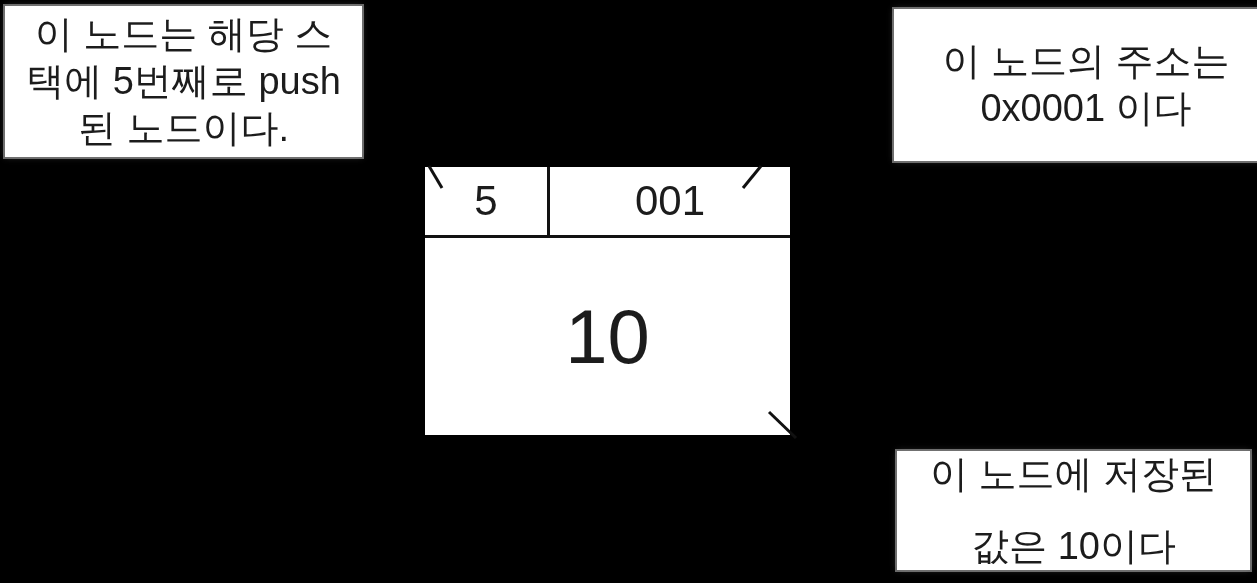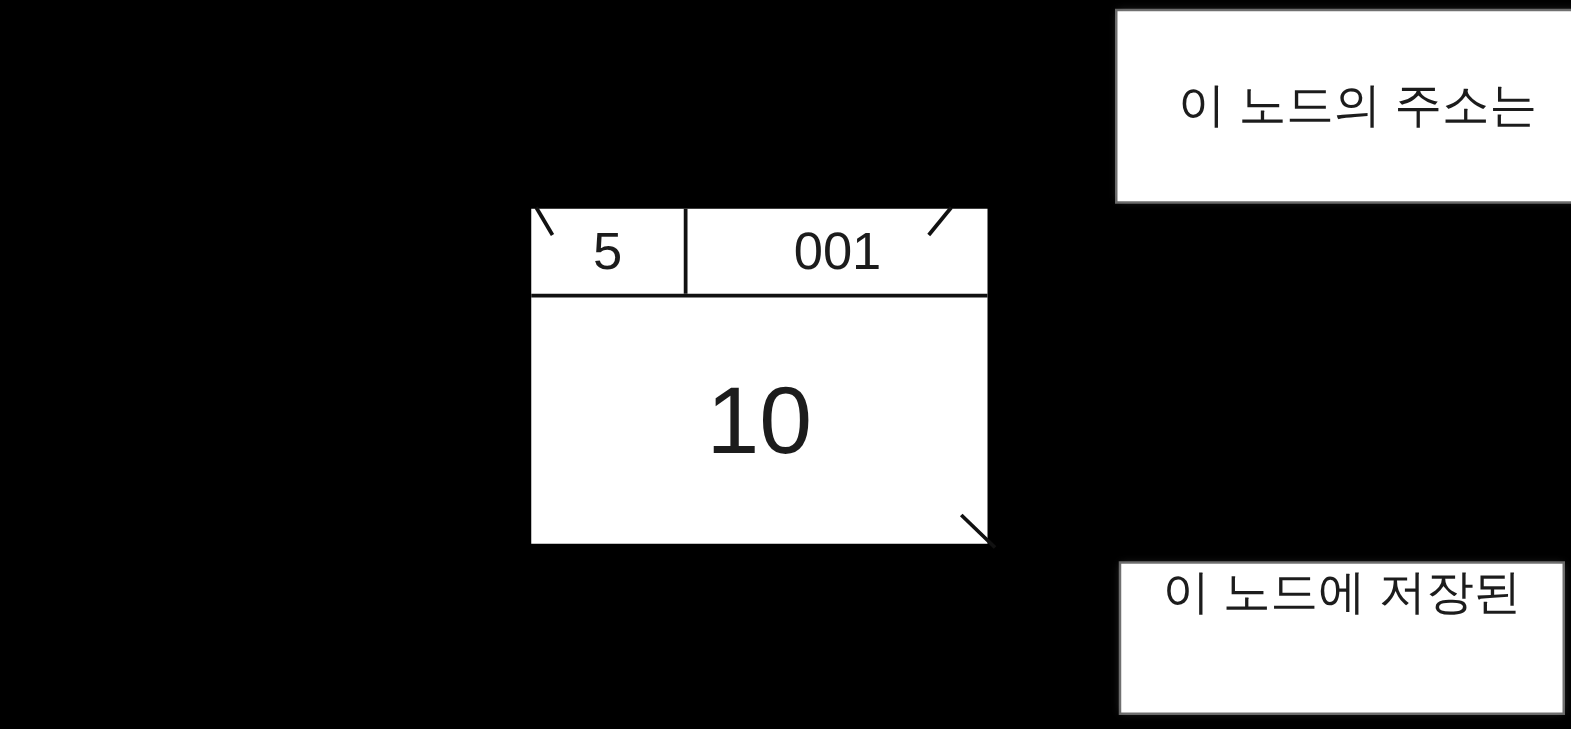--- a/index.html
+++ b/index.html
@@ -79,27 +79,34 @@
     left: 0;
     top: 0;
     pointer-events: none;
   }
 </style>
 </head>
 <body>
 
 <div id="canvas">
 
+  <div class="callout" id="callout-push-order">
+    <div class="line">이 노드는 해당 스</div>
+    <div class="line">택에 5번째로 push</div>
+    <div class="line">된 노드이다.</div>
+  </div>
 
   <div class="callout" id="callout-address">
     <div class="line">이 노드의 주소는</div>
+    <div class="line">0x0001 이다</div>
   </div>
 
   <div class="callout" id="callout-stored-value">
     <div class="line">이 노드에 저장된</div>
+    <div class="line">값은 10이다</div>
   </div>
 
   <div id="node">
     <div class="node-header">
       <div class="node-cell cell-order">5</div>
       <div class="node-cell cell-address">001</div>
     </div>
     <div class="node-body">10</div>
   </div>
 

